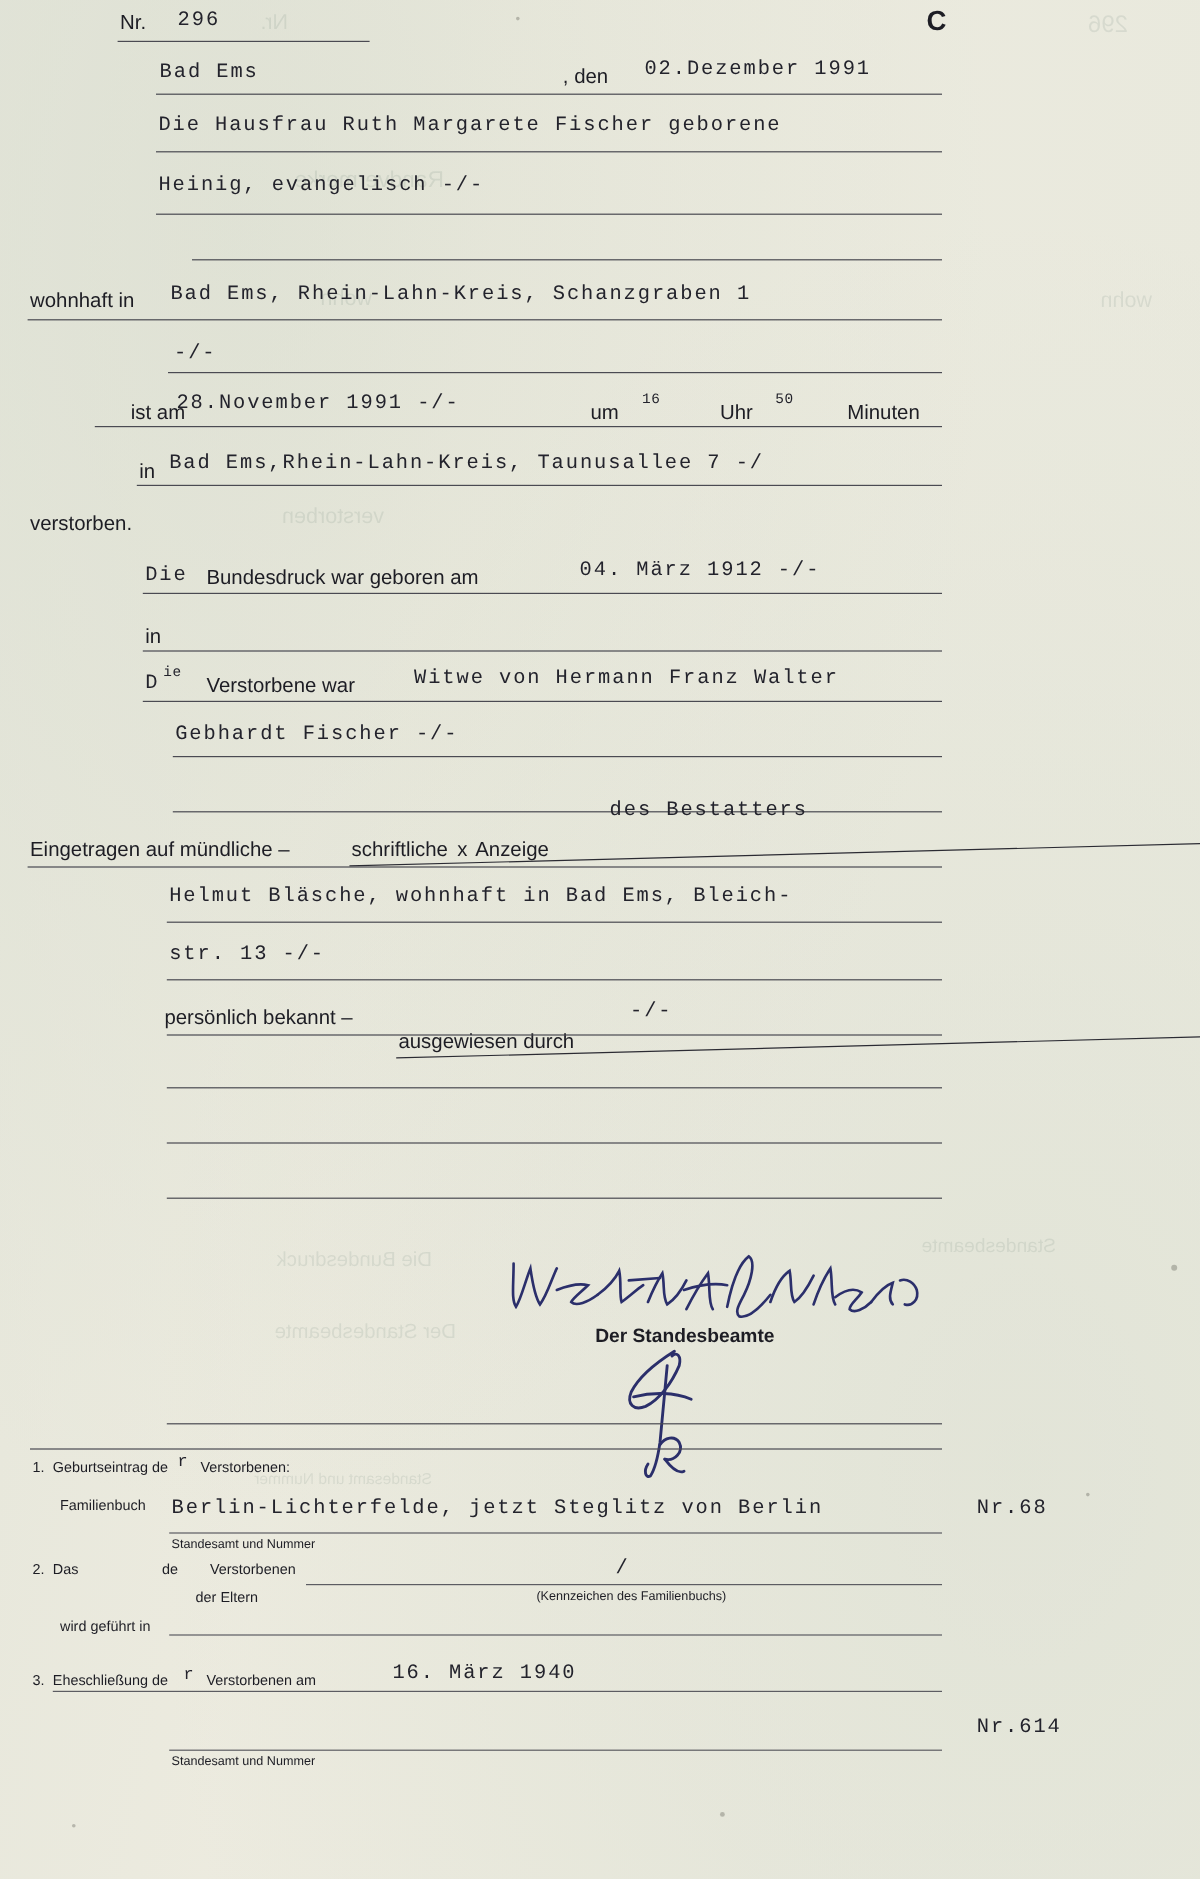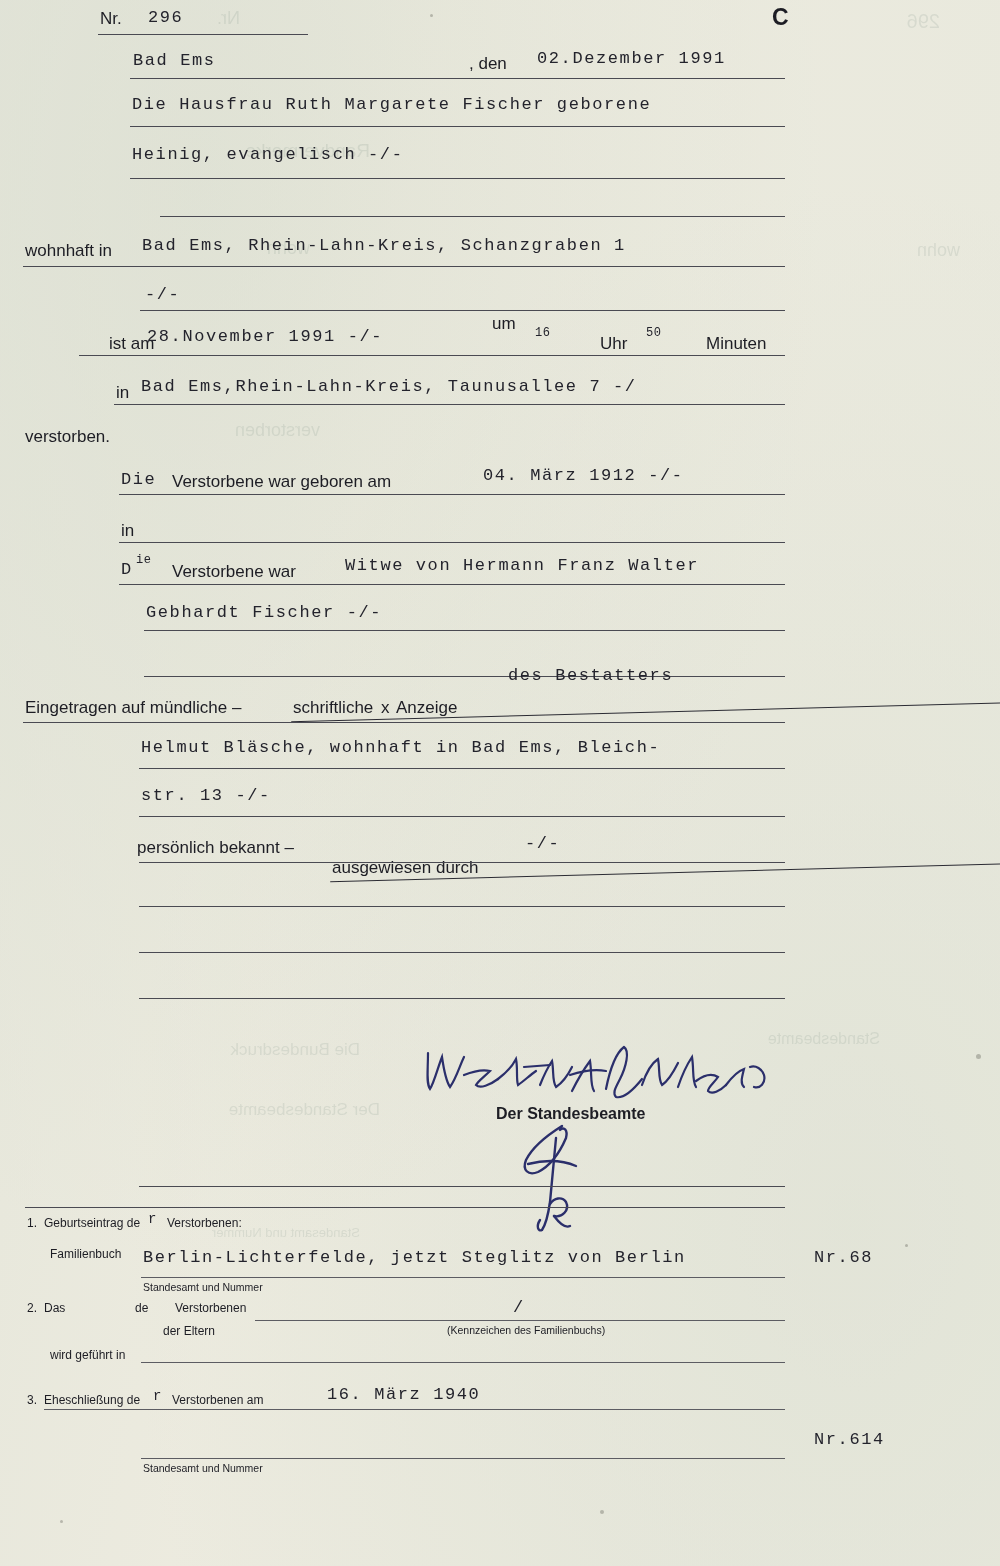--- a/index.html
+++ b/index.html
@@ -165,35 +165,35 @@
 
   <div class="fld print" style="left:25px; top:241px;">wohnhaft in</div>
   <div class="fld type" style="left:142px; top:236px;">Bad Ems, Rhein-Lahn-Kreis, Schanzgraben 1</div>
   <div class="rule" style="left:23px; top:266px; width:762px;"></div>
 
   <div class="fld type" style="left:145px; top:285px;">-/-</div>
   <div class="rule" style="left:140px; top:310px; width:645px;"></div>
 
   <div class="fld print" style="left:81px; top:334px;margin-left:28px;">ist am</div>
   <div class="fld type" style="left:147px; top:327px;">28.November 1991 -/-</div>
-  <div class="fld print" style="left:492px; top:314px;">um</div>
+  <div class="fld print" style="left:492px; top:334px;">um</div>
   <div class="fld type sup" style="left:535px; top:326px;">16</div>
   <div class="fld print" style="left:600px; top:334px;">Uhr</div>
   <div class="fld type sup" style="left:646px; top:326px;">50</div>
   <div class="fld print" style="left:706px; top:334px;">Minuten</div>
   <div class="rule" style="left:79px; top:355px; width:706px;"></div>
 
   <div class="fld print" style="left:116px; top:383px;">in</div>
   <div class="fld type" style="left:141px; top:377px;">Bad Ems,Rhein-Lahn-Kreis, Taunusallee 7 -/</div>
   <div class="rule" style="left:114px; top:404px; width:671px;"></div>
 
   <div class="fld print" style="left:25px; top:427px;">verstorben.</div>
 
   <div class="fld type" style="left:121px; top:470px;">Die</div>
-  <div class="fld print" style="left:172px; top:472px;">Verstorbene war geboren am</div>
+  <div class="fld print" style="left:172px; top:472px;">Bundesdruck war geboren am</div>
   <div class="fld type" style="left:483px; top:466px;">04. März 1912 -/-</div>
   <div class="rule" style="left:119px; top:494px; width:666px;"></div>
 
   <div class="fld print" style="left:121px; top:521px;">in</div>
   <div class="rule" style="left:119px; top:542px; width:666px;"></div>
 
   <div class="fld type" style="left:121px; top:560px;">D</div>
   <div class="fld type sup" style="left:136px; top:553px;">ie</div>
   <div class="fld print" style="left:172px; top:562px;">Verstorbene war</div>
   <div class="fld type" style="left:345px; top:556px;">Witwe von Hermann Franz Walter</div>

